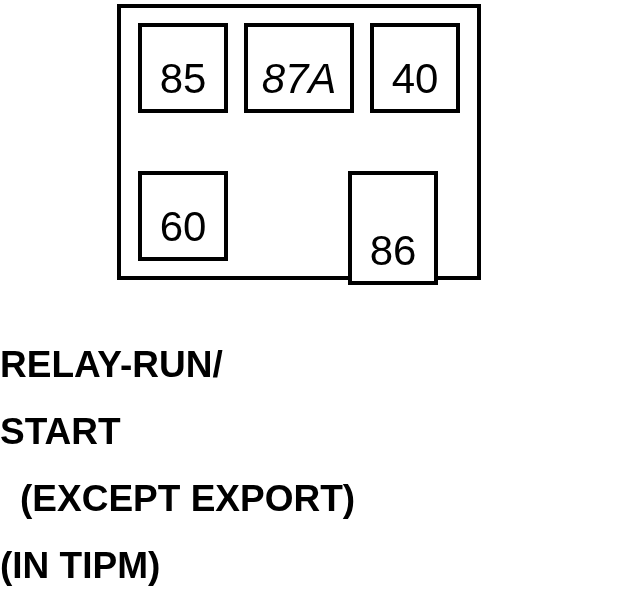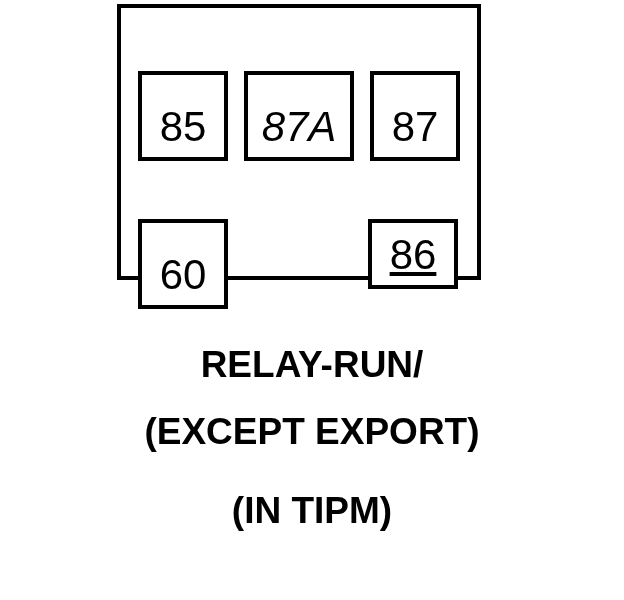--- a/index.html
+++ b/index.html
@@ -31,83 +31,83 @@
 
   
   .pin-box {
     position: absolute;
     box-sizing: border-box;
     border: 4px solid #000000;
     background: #ffffff;
     display: flex;
     align-items: flex-end;
     justify-content: center;
-    margin-top: 48px;
   }
   .pin-label {
     font-family: "Liberation Sans", sans-serif;
     font-size: 42px;
     line-height: 1;
     font-weight: 400;
     color: #000000;
     padding-bottom: 9px;
     letter-spacing: 0px;
     white-space: nowrap;
   }
 
   
   #pin-85  { left: 138px; top: 23px;  width: 90px;  height: 90px; }
   #pin-87a { left: 244px; top: 23px;  width: 110px; height: 90px; font-style: italic; }
   #pin-87  { left: 370px; top: 23px;  width: 90px;  height: 90px; }
   #pin-30  { left: 138px; top: 171px; width: 90px;  height: 90px; }
-  #pin-86  { left: 368px; top: 171px; width: 90px;  height: 70px; text-decoration: underline; }
+  #pin-86  { left: 348px; top: 171px; width: 90px;  height: 114px; }
 
   
   #caption {
     position: absolute;
     left: 0;
     top: 340px;
     width: 624px;
-    text-align: center;
+    text-align: left;
   }
   .caption-line {
     font-family: "Liberation Sans", sans-serif;
     font-size: 37px;
     font-weight: bold;
     line-height: 1;
     color: #000000;
     white-space: nowrap;
   }
   #caption-line-0 { margin-top: 6px; }
   #caption-line-1 { margin-top: 30px; }
-  #caption-line-2 { margin-top: 30px; }
-  #caption-line-3 { margin-top: 42px; }
+  #caption-line-2 { margin-top: 30px; padding-left: 20px; }
+  #caption-line-3 { margin-top: 30px; }
 </style>
 </head>
 <body>
 
 <div id="relay-body"></div>
 
 <div class="pin-box" id="pin-85">
   <span class="pin-label">85</span>
 </div>
 
 <div class="pin-box" id="pin-87a">
   <span class="pin-label">87A</span>
 </div>
 
 <div class="pin-box" id="pin-87">
-  <span class="pin-label">87</span>
+  <span class="pin-label">40</span>
 </div>
 
 <div class="pin-box" id="pin-30">
   <span class="pin-label">60</span>
 </div>
 
 <div class="pin-box" id="pin-86">
   <span class="pin-label">86</span>
 </div>
 
 <div id="caption">
   <div class="caption-line" id="caption-line-0">RELAY-RUN/</div>
+  <div class="caption-line" id="caption-line-1">START</div>
   <div class="caption-line" id="caption-line-2">(EXCEPT EXPORT)</div>
   <div class="caption-line" id="caption-line-3">(IN TIPM)</div>
 </div>
 
 </body></html>

